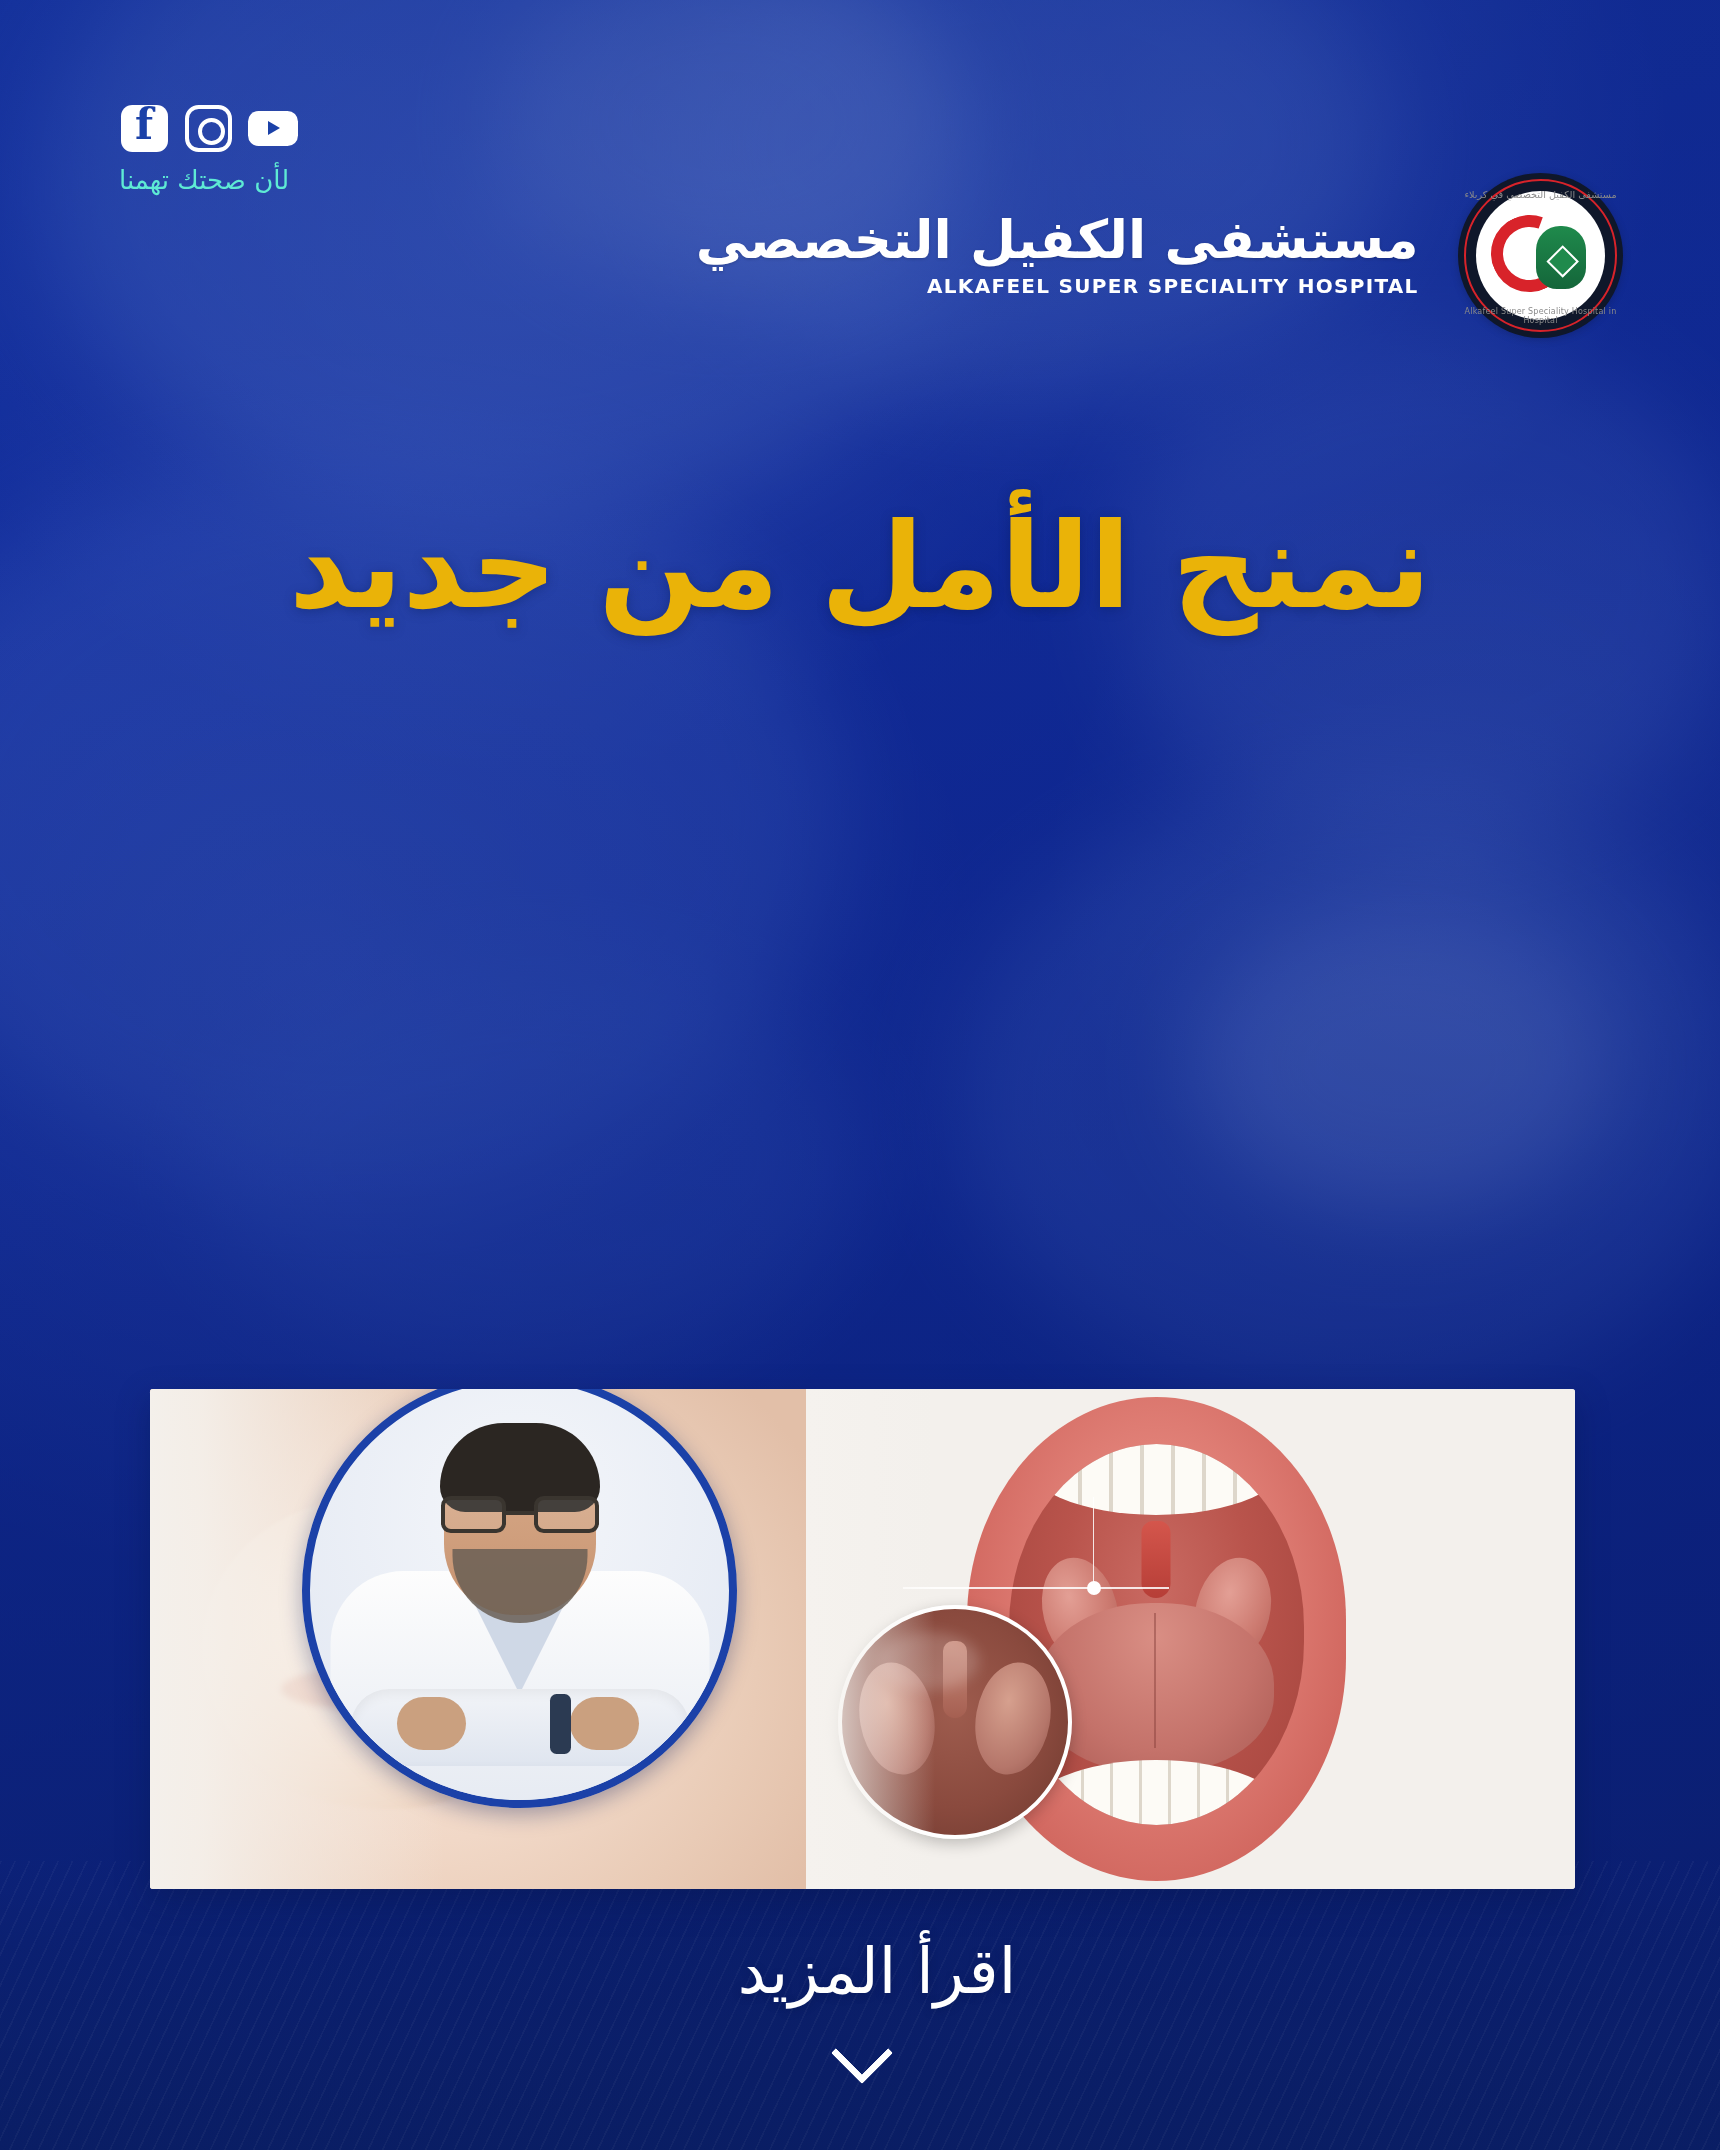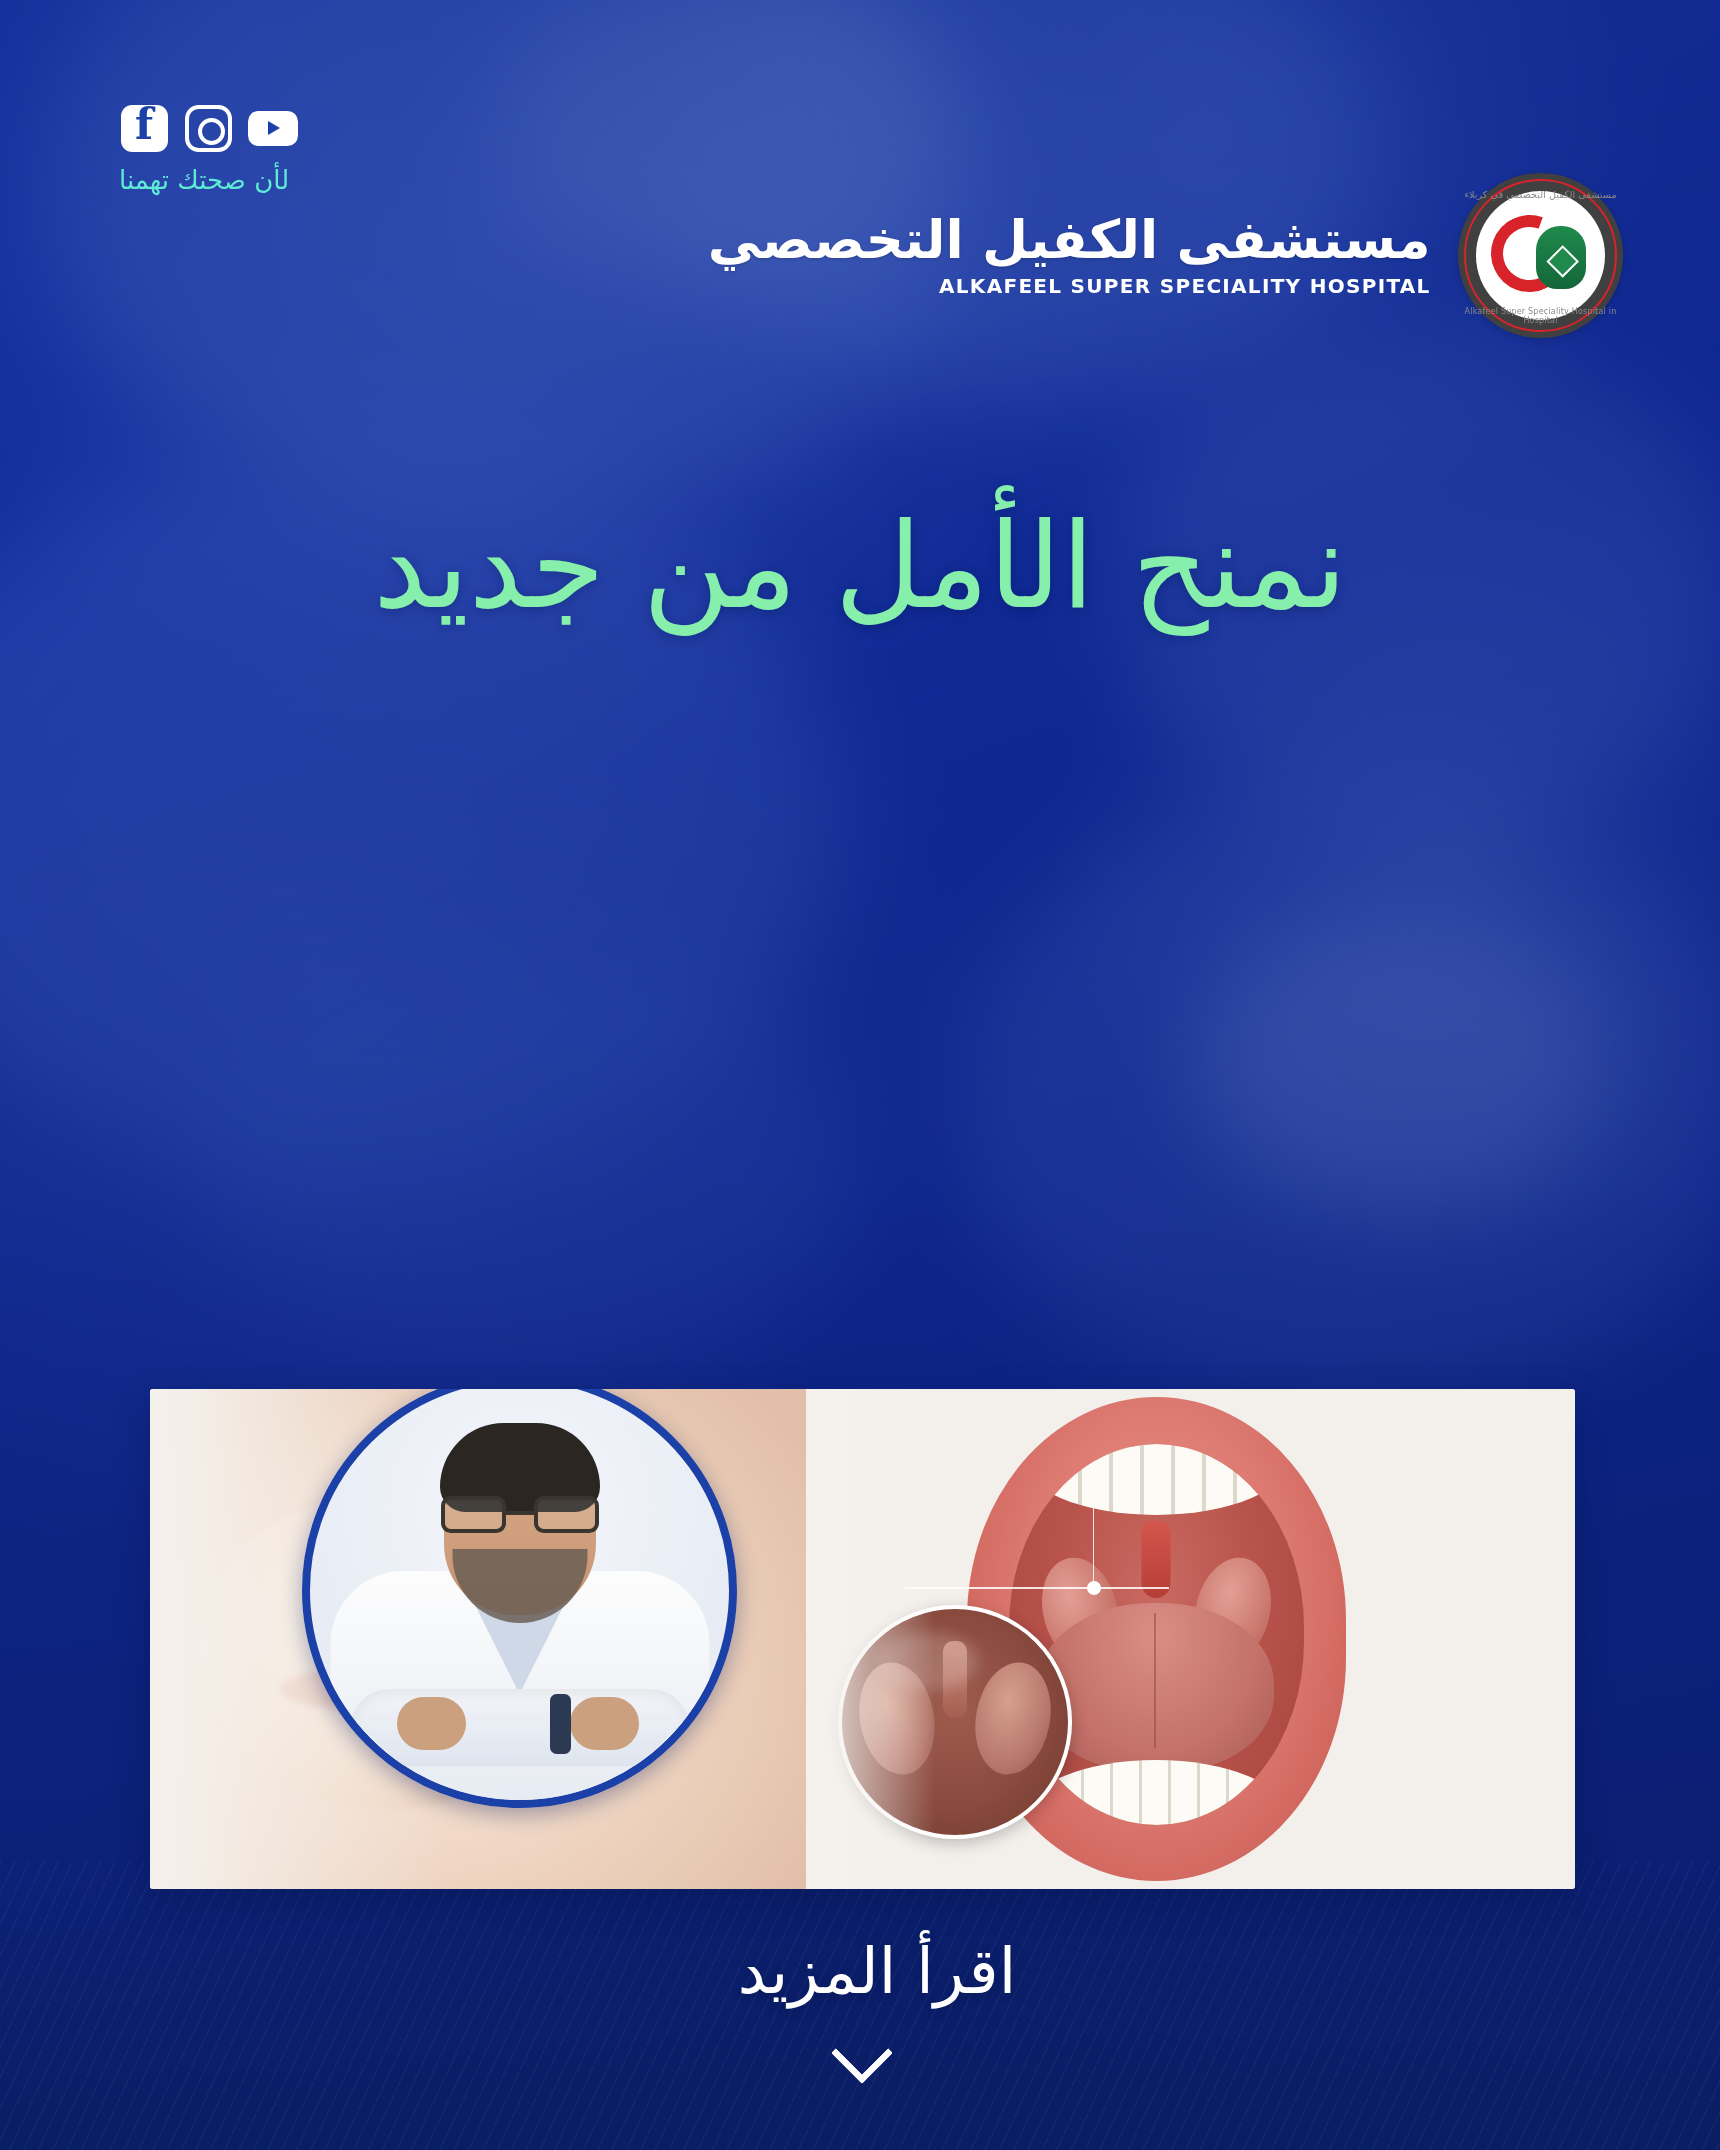--- a/index.html
+++ b/index.html
@@ -82,24 +82,25 @@
     right: 97px;
     display: flex;
     flex-direction: row;
     align-items: center;
     gap: 27.4px;
   }
 
   .brand-seal {
     width: 165px; height: 165px;
     border-radius: 50%;
-    background: #404040;
+    background: #0f172a;
     position: relative;
     flex: 0 0 auto;
     box-shadow: 0 1.6px 8px rgba(0,0,0,0.18);
+    margin-left: 12px;
   }
   .seal-ring {
     position: absolute; inset: 5.6px;
     border-radius: 50%;
     border: 2.4px solid #d8232a;
   }
   .seal-inner {
     position: absolute; inset: 18px;
     border-radius: 50%;
     background: #fff;
@@ -233,23 +234,23 @@
 
   
   .headline-wrap {
     position: absolute;
     top: 500px;
     right: 97px;
     left: 97px;
     text-align: center;
   }
   .headline {
-    color: #86efac;
+    color: #eab308;
     font-size: 119px;
-    font-weight: 400;
+    font-weight: 700;
     line-height: 1.12;
     letter-spacing: -0.8px;
     text-shadow: 0 2.4px 11.3px rgba(6,22,80,0.35);
   }
   .subheadline {
     margin-top: 18px;
     color: #ffffff;
     font-size: 77px;
     font-weight: 400;
     line-height: 1.25;

